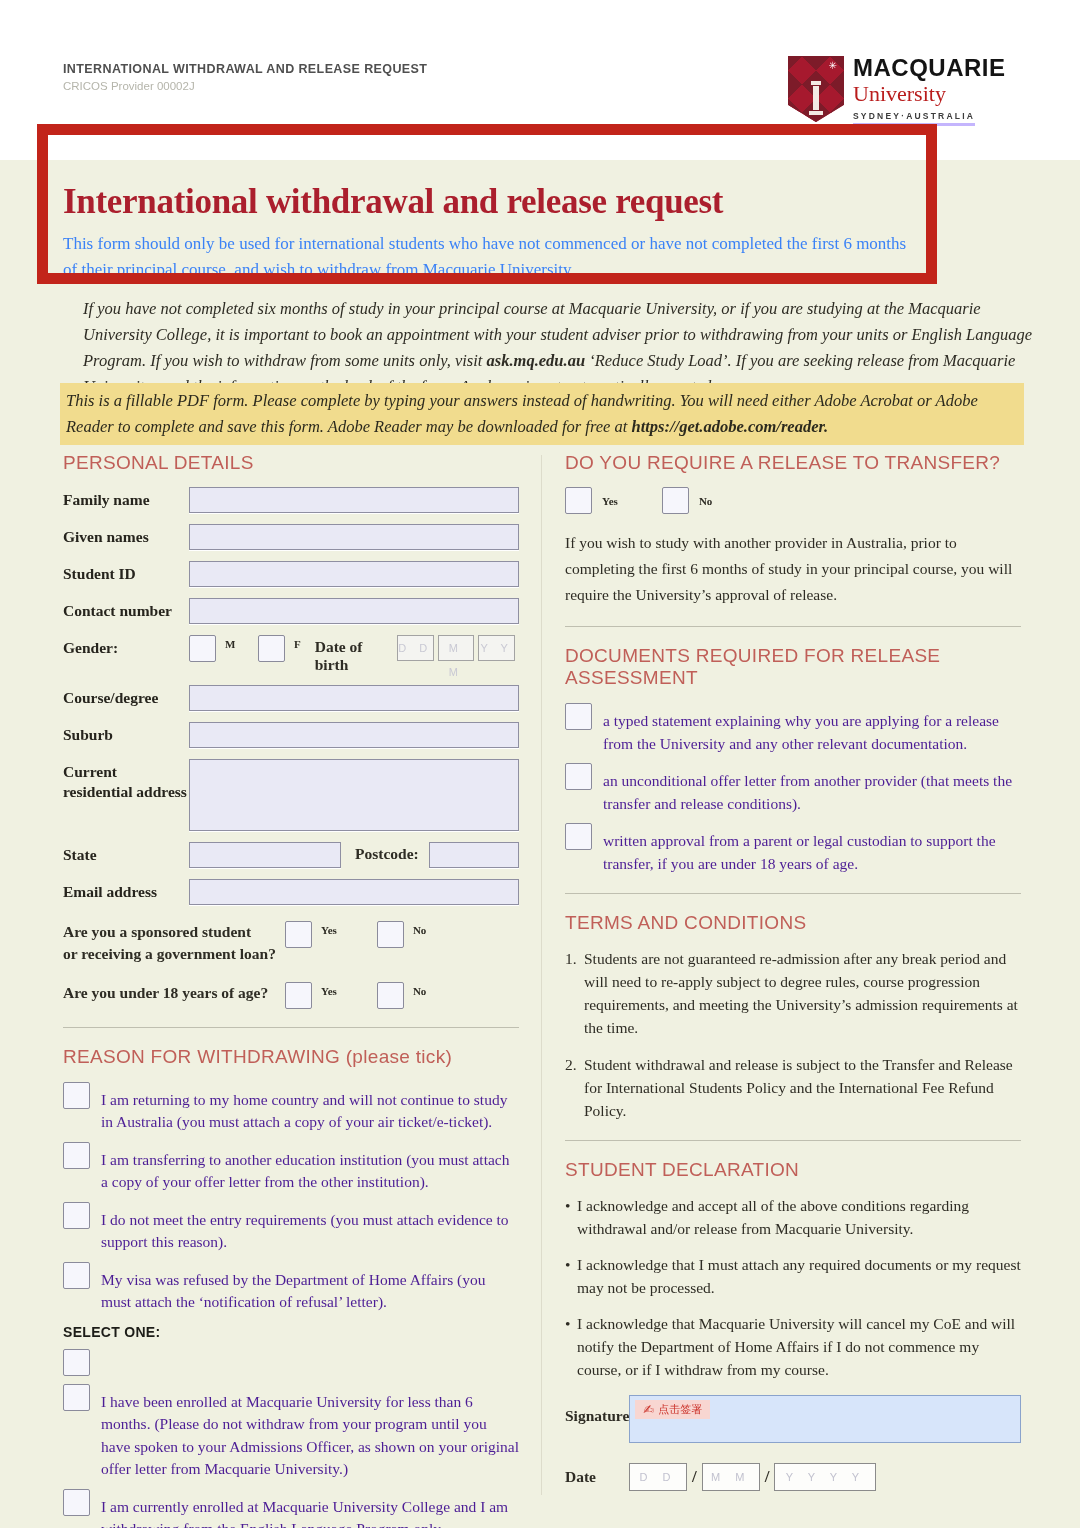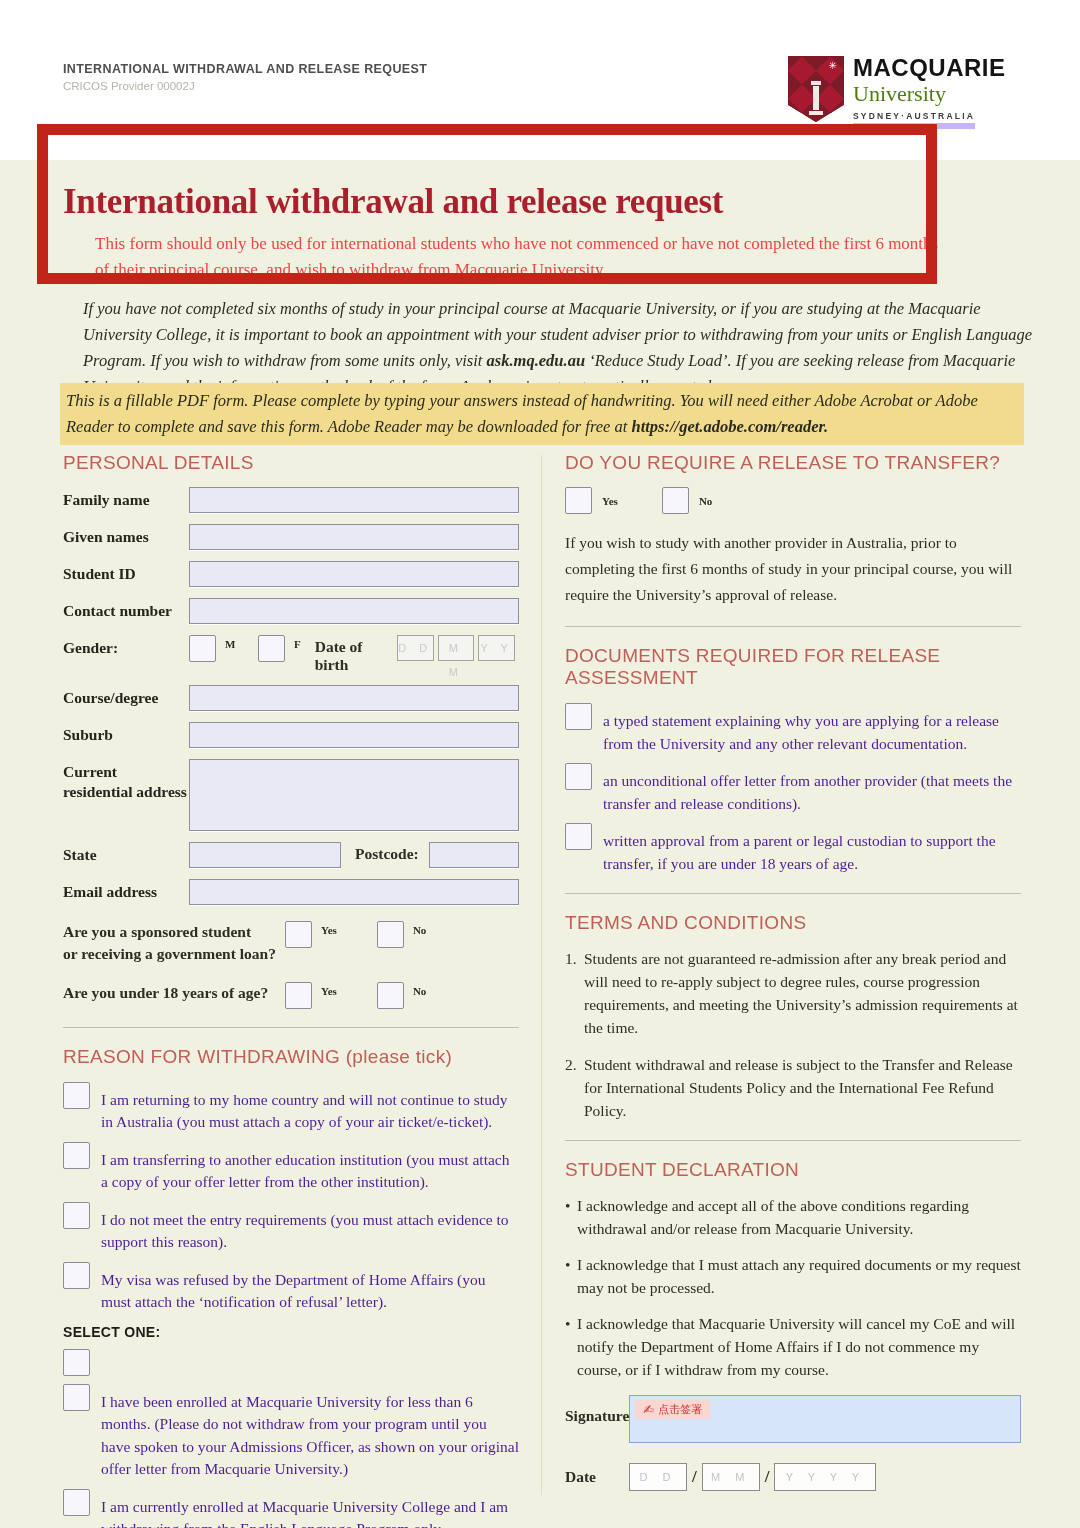--- a/index.html
+++ b/index.html
@@ -18,29 +18,29 @@
     background:
       linear-gradient(45deg,#7d1b29 25%,transparent 25%,transparent 75%,#7d1b29 75%),
       linear-gradient(-45deg,#7d1b29 25%,#a6192e 25%,#a6192e 75%,#7d1b29 75%);
     background-size:28px 28px;background-color:#a6192e;}
   .shield .star{position:absolute;right:7px;top:5px;color:#fff;font-size:10px;line-height:10px;}
   .shield .tower{position:absolute;left:50%;transform:translateX(-50%);bottom:12px;width:6px;height:24px;background:#f3e9e4;}
   .shield .tower:before{content:"";position:absolute;top:-5px;left:-2px;width:10px;height:4px;background:#f3e9e4;}
   .shield .tower:after{content:"";position:absolute;bottom:-5px;left:-4px;width:14px;height:4px;background:#f3e9e4;}
   .logo-text{margin-left:9px;}
   .logo-brand{font-family:"Liberation Sans","DejaVu Sans",sans-serif;font-weight:bold;font-size:24px;letter-spacing:.5px;color:#141414;line-height:1;}
-  .logo-brand2{font-family:"Liberation Serif","DejaVu Serif",serif;font-size:22px;color:#4d7c0f;line-height:1.05;margin-top:2px;}
-  .logo-tagline{font-family:"Liberation Sans","DejaVu Sans",sans-serif;font-size:8.5px;font-weight:bold;letter-spacing:2.2px;color:#3c3c3c;margin-top:5px;border-bottom:6px solid #c4b5fd;display:inline-block;padding-bottom:2px;}
+  .logo-brand2{font-family:"Liberation Serif","DejaVu Serif",serif;font-size:22px;color:#b91c1c;line-height:1.05;margin-top:2px;}
+  .logo-tagline{font-family:"Liberation Sans","DejaVu Sans",sans-serif;font-size:8.5px;font-weight:bold;letter-spacing:2.2px;color:#3c3c3c;margin-top:5px;border-bottom:3px solid #c4b5fd;display:inline-block;padding-bottom:2px;}
 
   
   .redbox{position:absolute;left:37px;top:124px;width:878px;height:138px;border:11px solid #c2241a;z-index:6;pointer-events:none;}
 
   
   .title{position:absolute;left:63px;top:182px;font-size:35px;font-weight:bold;color:#ab1f2d;letter-spacing:-.3px;z-index:3;}
-  .subtitle{position:absolute;left:63px;top:231px;width:862px;overflow:hidden;font-size:17px;line-height:26px;color:#ef4444;z-index:3;margin-left:32px;}
+  .subtitle{position:absolute;left:63px;top:231px;width:862px;overflow:hidden;font-size:17px;line-height:26px;color:#3b82f6;z-index:3;}
   .subline{white-space:nowrap;}
 
   
   .intro{position:absolute;left:71px;top:284px;width:958px;font-size:16.5px;line-height:26px;margin:12px;font-style:italic;}
   .notice{position:absolute;left:60px;top:383px;width:952px;background:#f1dc8e;padding:5px 6px;font-size:16.5px;line-height:26px;font-style:italic;color:#2c2a1e;}
 
   
   .col{position:absolute;top:452px;width:456px;}
   .col.left{left:63px;}
   .col.right{left:565px;}

